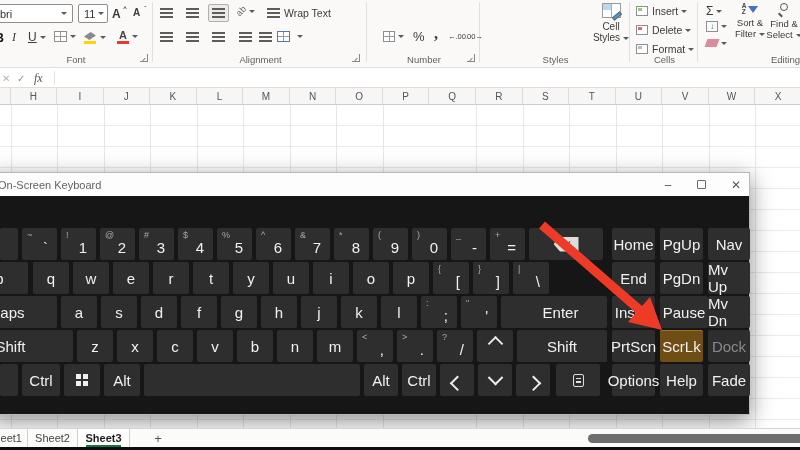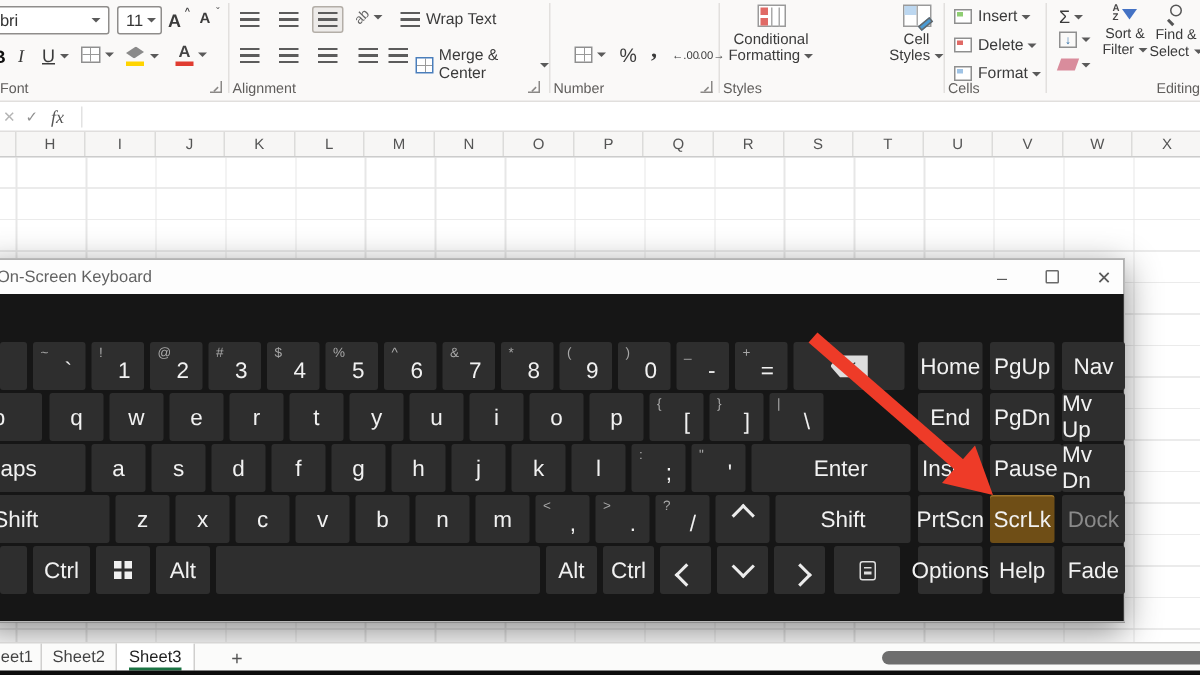--- a/index.html
+++ b/index.html
@@ -3,21 +3,21 @@
 <meta charset="utf-8">
 <style>
   * { margin:0; padding:0; box-sizing:border-box; }
   html,body { width:800px; height:450px; overflow:hidden; font-family:"Liberation Sans", sans-serif; background:#fff; position:relative; }
   #stage { position:absolute; inset:0; width:800px; height:450px; overflow:hidden; }
 
   
   #ribbon { position:absolute; left:0; top:0; width:800px; height:68px; background:#faf9f8; border-bottom:1px solid #e1dfdd; z-index:5; }
   .rsep { position:absolute; top:2px; height:60px; width:1px; background:#e2e0de; }
   .rgroup { position:absolute; top:0; height:68px; }
-  .rlabel { position:absolute; bottom:3px; left:0; right:0; text-align:left; font-size:9.5px; color:#605e5c; }
+  .rlabel { position:absolute; bottom:3px; left:0; right:0; text-align:center; font-size:9.5px; color:#605e5c; }
   .rlaunch { position:absolute; width:8px; height:8px; border-right:1px solid #8a8886; border-bottom:1px solid #8a8886; }
   .rlaunch i { position:absolute; right:1px; bottom:1px; width:4px; height:1px; background:#8a8886; transform:rotate(-45deg); }
   .dd { display:inline-block; width:0; height:0; border-left:3px solid transparent; border-right:3px solid transparent; border-top:3.5px solid #5a5a5a; vertical-align:middle; margin-left:3px; }
   .rbtn { position:absolute; display:flex; align-items:center; color:#3b3b3b; font-size:11px; cursor:default; }
   .selbox { border:1px solid #b3aea7; background:#edebe9; border-radius:2px; }
   .lines3 { display:inline-block; width:13px; height:10px; background:repeating-linear-gradient(to bottom,#5c5c5c 0 1.5px,transparent 1.5px 4.2px); }
   .gridicn { display:inline-block; width:13px; height:11px; border:1px solid #8f8f8f; background:
       linear-gradient(to right, transparent 0 5px, #9a9a9a 5px 6px, transparent 6px),
       linear-gradient(to bottom, transparent 0 4px, #9a9a9a 4px 5px, transparent 5px); background-color:#fff; position:relative; }
   .bigbtn { position:absolute; top:3px; display:flex; flex-direction:column; align-items:center; color:#3b3b3b; }
@@ -86,21 +86,21 @@
   .c-up { transform:rotate(135deg) translate(-2px,2px); }
   .menuic { position:relative; width:11px; height:13px; border:1.5px solid #dedede; border-radius:2px; }
   .menuic i { position:absolute; left:2px; right:2px; height:1.5px; background:#dedede; }
   .menuic i:nth-child(1){ top:3px; } .menuic i:nth-child(2){ top:6.5px; }
 
   #arrow-svg { position:absolute; inset:0; z-index:40; pointer-events:none; }
 
   
   #tabbar { position:absolute; left:0; top:428px; width:800px; height:19px; background:#fbfbfa; border-top:1px solid #d6d5d4; z-index:50; }
   .stab { position:absolute; top:0; height:18px; display:flex; align-items:center; justify-content:center; font-size:11px; color:#444; border-right:1px solid #d0cfce; }
-  .stab.active { background:#fff; font-weight:normal; color:#1e1e1e; }
+  .stab.active { background:#fff; font-weight:bold; color:#1e1e1e; }
   .stab.active .ul { position:absolute; left:8px; right:8px; bottom:0; height:2.5px; background:#1a7242; }
   #addsheet { position:absolute; left:148px; top:0; width:20px; height:18px; display:flex; align-items:center; justify-content:center; font-size:13px; color:#555; }
   #hscroll { position:absolute; left:588px; top:5px; width:220px; height:9px; border-radius:5px; background:#6e6e6e; }
   #bottom-strip { position:absolute; left:0; top:447px; width:800px; height:3px; background:#0d0d0d; z-index:60; }
   .sliver-b { position:absolute; left:-7px; top:28px; width:13px; height:19px; font-weight:bold; font-size:12px; color:#111; display:flex; align-items:center; justify-content:center; }
 </style>
 </head>
 <body>
 
 <div id="stage">
@@ -181,21 +181,20 @@
           <span class="lines3"></span>
         </div>
       <div class="rbtn" style="left:84px;top:32px">
           <span class="lines3"></span>
         </div>
       <div class="rbtn" style="left:104px;top:32px">
           <span class="lines3"></span>
         </div>
       <div class="rbtn" style="left:122px;top:31px">
           <span class="gridicn" style="margin-right:4px;border-color:#4a7ebb"></span>
-          <span style="font-size:10.5px">Merge &amp; Center</span>
           <span class="dd"></span>
         </div>
       <div class="rlabel">Alignment</div>
       <div class="rlaunch" style="left:197px;top:54px">
           <i></i>
         </div>
     </div>
 
     <div class="rgroup" style="left:369px;width:110px">
       <div class="rbtn" style="left:14px;top:31px">
@@ -214,30 +213,20 @@
       <div class="rbtn" style="left:96px;top:32px;font-size:7.5px">
           <span>.00→</span>
         </div>
       <div class="rlabel">Number</div>
       <div class="rlaunch" style="left:98px;top:54px">
           <i></i>
         </div>
     </div>
 
     <div class="rgroup" style="left:482px;width:147px">
-      <div class="bigbtn" style="left:4px;width:56px">
-        <span class="styleicn">
-            <i style="left:1px;top:1px;width:5px;height:5px;background:#e06a66"></i>
-            <i style="left:1px;top:8px;width:5px;height:5px;background:#e06a66"></i>
-            <i style="left:8px;top:1px;width:1px;height:13px;background:#aaa"></i>
-            <i style="left:13px;top:1px;width:1px;height:13px;background:#aaa"></i>
-          </span>
-        <span class="t">Conditional</span>
-        <span class="t"><span>Formatting</span><span class="dd"></span></span>
-      </div>
       <div class="bigbtn" style="left:112px;width:34px">
         <span class="styleicn">
             <i style="left:0;top:0;width:8px;height:6px;background:#bcd7f0"></i>
             <i style="left:8px;top:0;width:1px;height:13px;background:#aaa"></i>
             <span class="brush"></span>
           </span>
         <span class="t">Cell</span>
         <span class="t"><span>Styles</span><span class="dd"></span></span>
       </div>
       <div class="rlabel">Styles</div>

